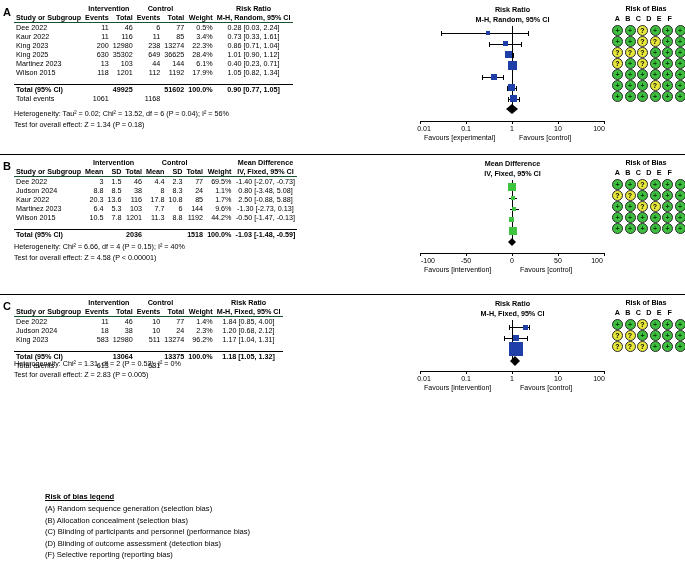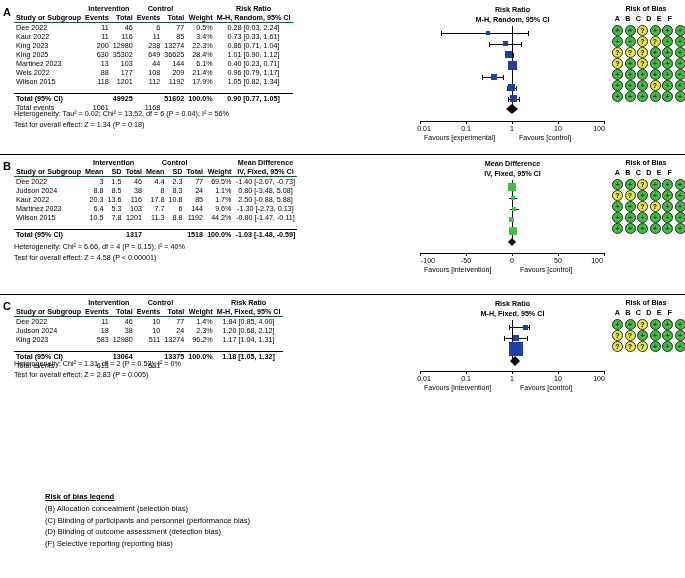--- a/index.html
+++ b/index.html
@@ -102,29 +102,20 @@
       <tr>
         <td class="lft">Martinez 2023</td>
         <td class="num">13</td>
         <td class="num">103</td>
         <td class="num">44</td>
         <td class="num">144</td>
         <td class="num">6.1%</td>
         <td class="ctr">0.40 [0.23, 0.71]</td>
       </tr>
       <tr>
-        <td class="lft">Weis 2022</td>
-        <td class="num">88</td>
-        <td class="num">177</td>
-        <td class="num">108</td>
-        <td class="num">209</td>
-        <td class="num">21.4%</td>
-        <td class="ctr">0.96 [0.79, 1.17]</td>
-      </tr>
-      <tr>
         <td class="lft">Wilson 2015</td>
         <td class="num">118</td>
         <td class="num">1201</td>
         <td class="num">112</td>
         <td class="num">1192</td>
         <td class="num">17.9%</td>
         <td class="ctr">1.05 [0.82, 1.34]</td>
       </tr>
       <tr style="height:7px;">
             <td colspan="7"></td>
@@ -362,30 +353,30 @@
       </tr>
       <tr>
         <td class="lft">Wilson 2015</td>
         <td class="num">10.5</td>
         <td class="num">7.8</td>
         <td class="num">1201</td>
         <td class="num">11.3</td>
         <td class="num">8.8</td>
         <td class="num">1192</td>
         <td class="num">44.2%</td>
-        <td class="ctr">-0.80 [-1.47, -0.11]</td>
+        <td class="ctr">-0.50 [-1.47, -0.13]</td>
       </tr>
       <tr style="height:7px;">
             <td colspan="9"></td>
           </tr>
       <tr class="rule-top bold">
         <td class="lft">Total (95% CI)</td>
         <td></td>
             <td></td>
-        <td class="num">1317</td>
+        <td class="num">2036</td>
         <td></td>
             <td></td>
         <td class="num">1518</td>
         <td class="num">100.0%</td>
         <td class="ctr">-1.03 [-1.48, -0.59]</td>
       </tr>
     </tbody>
       </table>
 
     <div style="position:absolute;left:14px;top:84px;font-size:7.2px;">Heterogeneity: Chi² = 6.66, df = 4 (P = 0.15); I² = 40%</div>
@@ -645,19 +636,20 @@
             <div class="circ green">+</div>
             <div class="circ green">+</div>
             <div class="circ green">+</div>
           </div>
         </div>
     </div>
   </div>
 
   <div class="legend" style="left:45px;top:448px;margin-top:44px;">
     <div class="title">Risk of bias legend</div>
+    <div class="item">(A) Random sequence generation (selection bias)</div>
     <div class="item">(B) Allocation concealment (selection bias)</div>
     <div class="item">(C) Blinding of participants and personnel (performance bias)</div>
     <div class="item">(D) Blinding of outcome assessment (detection bias)</div>
     <div class="item">(F) Selective reporting (reporting bias)</div>
   </div>
 
 </div>
 
 </body></html>

